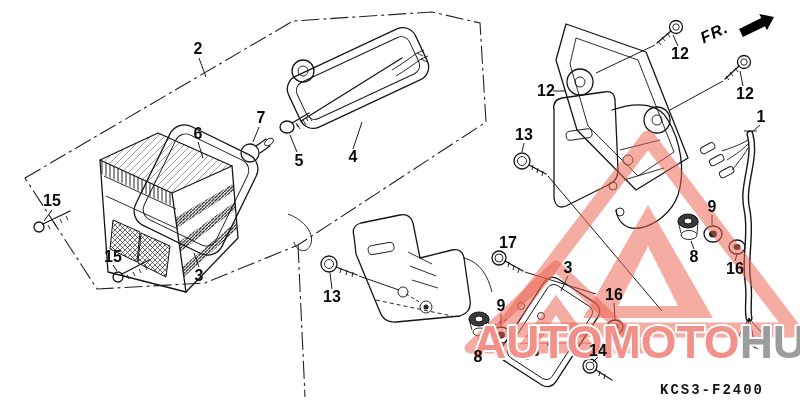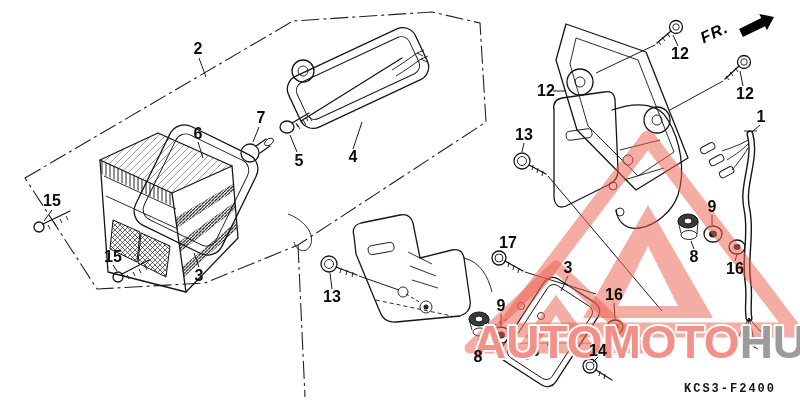--- a/index.html
+++ b/index.html
@@ -4,22 +4,22 @@
 <style>
   html,body{margin:0;padding:0;background:#fff;}
   #stage{position:relative;width:800px;height:400px;background:#fff;overflow:hidden;
          font-family:"Liberation Sans", sans-serif;}
   #art{position:absolute;left:0;top:0;}
   #callout-layer{position:absolute;left:0;top:0;width:800px;height:400px;pointer-events:none;}
   .callout{position:absolute;transform:translate(-50%,-50%);font-weight:bold;
            font-size:16px;color:#0b0b0b;letter-spacing:0;line-height:1;}
   #fr-label{position:absolute;left:700px;top:24px;transform:rotate(-25deg);
             font-weight:bold;font-style:italic;font-size:16px;color:#000;letter-spacing:1px;}
-  #diagram-code{position:absolute;left:684px;top:382px;font-family:"Liberation Mono", monospace;
-                font-weight:bold;font-size:12px;letter-spacing:2px;color:#151515;}
+  #diagram-code{position:absolute;left:660px;top:382px;font-family:"Liberation Mono", monospace;
+                font-weight:bold;font-size:14px;letter-spacing:2px;color:#151515;}
   .ln{stroke:#151515;fill:none;stroke-width:1.3;stroke-linejoin:round;stroke-linecap:round;}
   .thin{stroke:#151515;fill:none;stroke-width:0.9;}
   .lead{stroke:#1a1a1a;fill:none;stroke-width:1;}
   .chain{stroke:#222;fill:none;stroke-width:1.1;stroke-dasharray:18 4 3 4;}
   .wm-tri{fill:none;opacity:0.52;}
   .wm-tri-solid{opacity:0.52;}
   #wordmark{font-family:"Liberation Sans", sans-serif;font-weight:bold;
             paint-order:stroke;stroke:#ffffff;stroke-width:4px;stroke-linejoin:round;}
 </style>
 </head>

